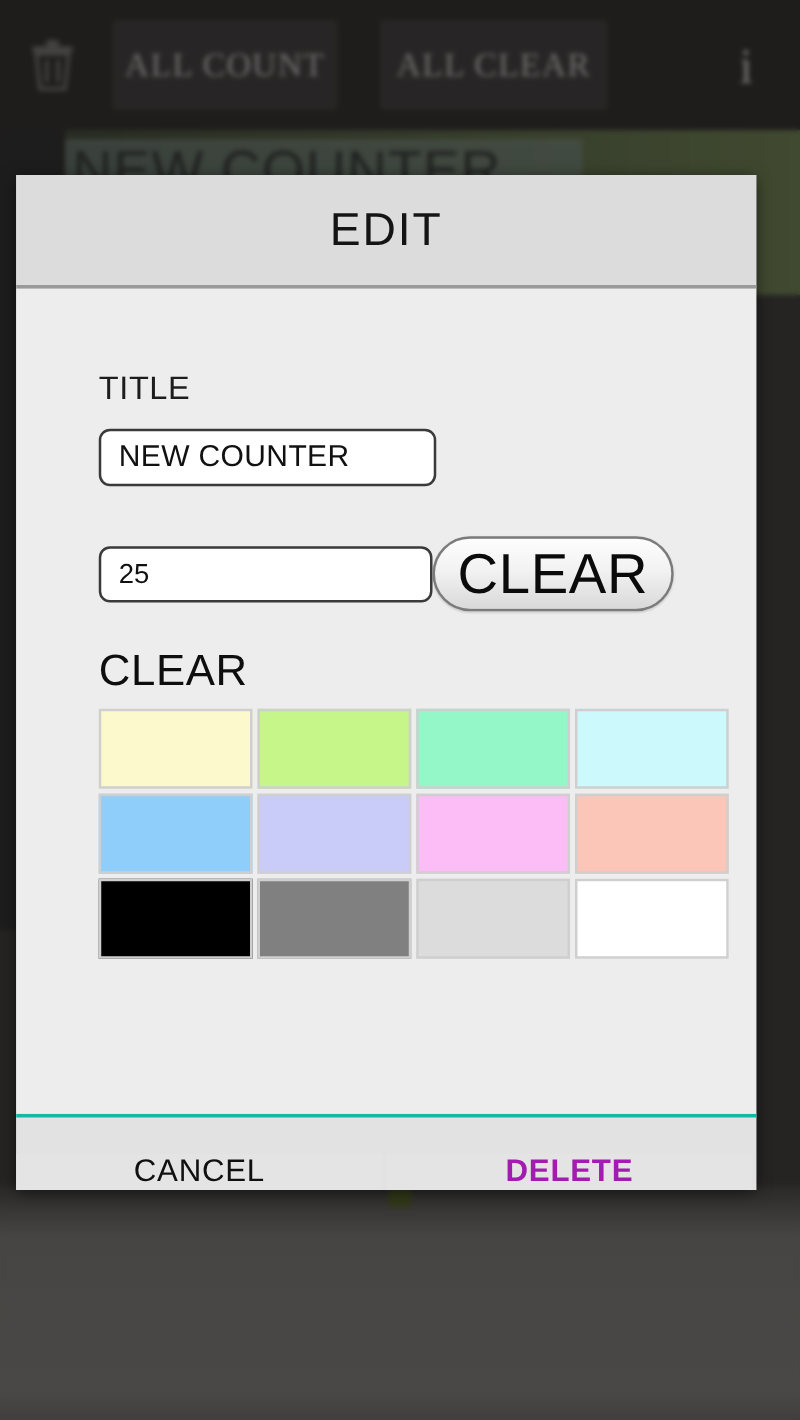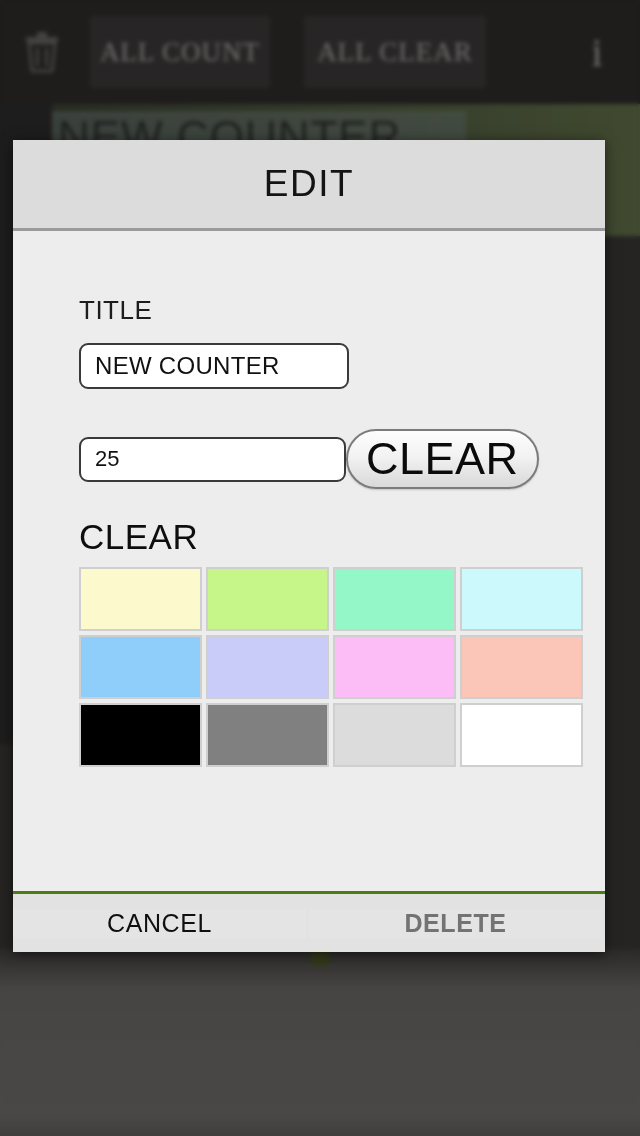--- a/index.html
+++ b/index.html
@@ -254,23 +254,23 @@
   }
   .swatch {
     height: 64px;
     border: 2px solid #cfcfcf;
     box-sizing: border-box;
   }
 
   .dlg-footer {
     height: 58px;
     background: #e2e2e2;
-    border-top: 3px solid #4d7c0f;
-    display: flex;
-    align-items: center;
+    border-top: 3px solid #14b8a6;
+    display: flex;
+    align-items: flex-end;
   }
   .foot-btn {
     flex: 1;
     display: flex;
     align-items: center;
     justify-content: center;
     font-size: 25px;
     color: #101010;
     letter-spacing: .6px;
     background: #e4e4e4;
@@ -363,19 +363,19 @@
         <div class="swatch" style="background: rgb(128, 128, 128);"></div>
         <div class="swatch" style="background: rgb(220, 220, 220);"></div>
         <div class="swatch" style="background: rgb(255, 255, 255);"></div>
       </div>
 
     </div>
 
     <div class="dlg-footer">
       <div class="foot-btn">CANCEL</div>
       <div class="foot-sep"></div>
-      <div class="foot-btn danger" style="color: #737373;">DELETE</div>
+      <div class="foot-btn danger" style="color: #a21caf;">DELETE</div>
       <div class="foot-sep"></div>
     </div>
 
   </div>
 
 </div>
 
 </body></html>

